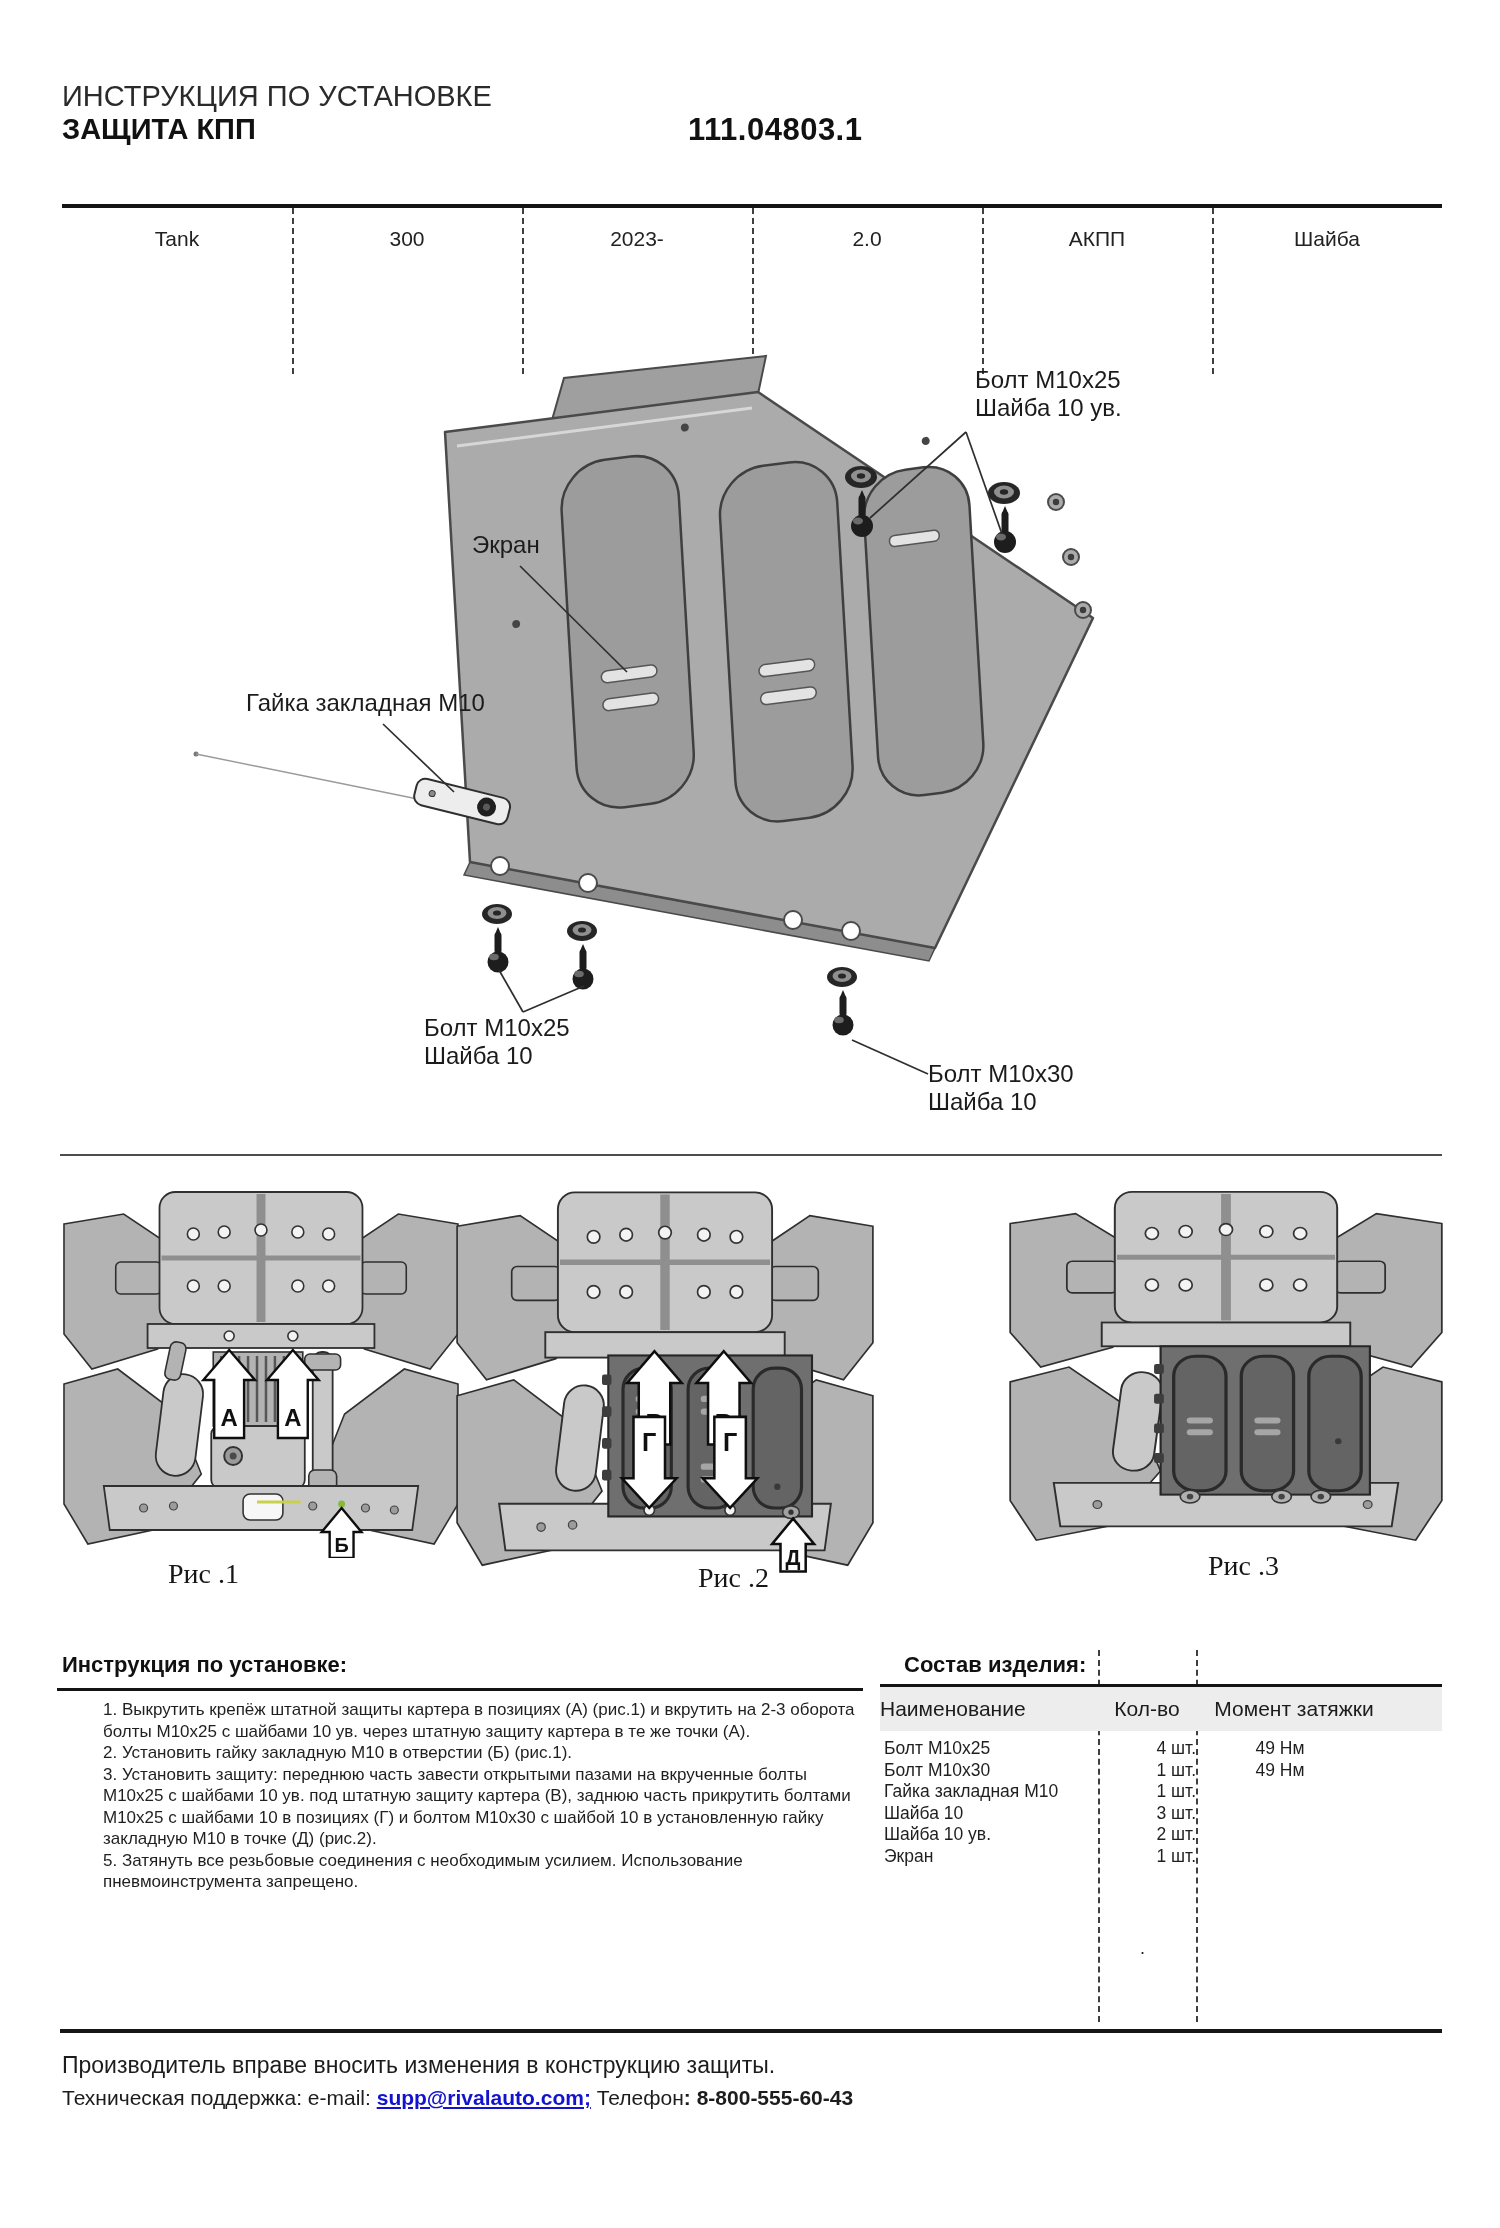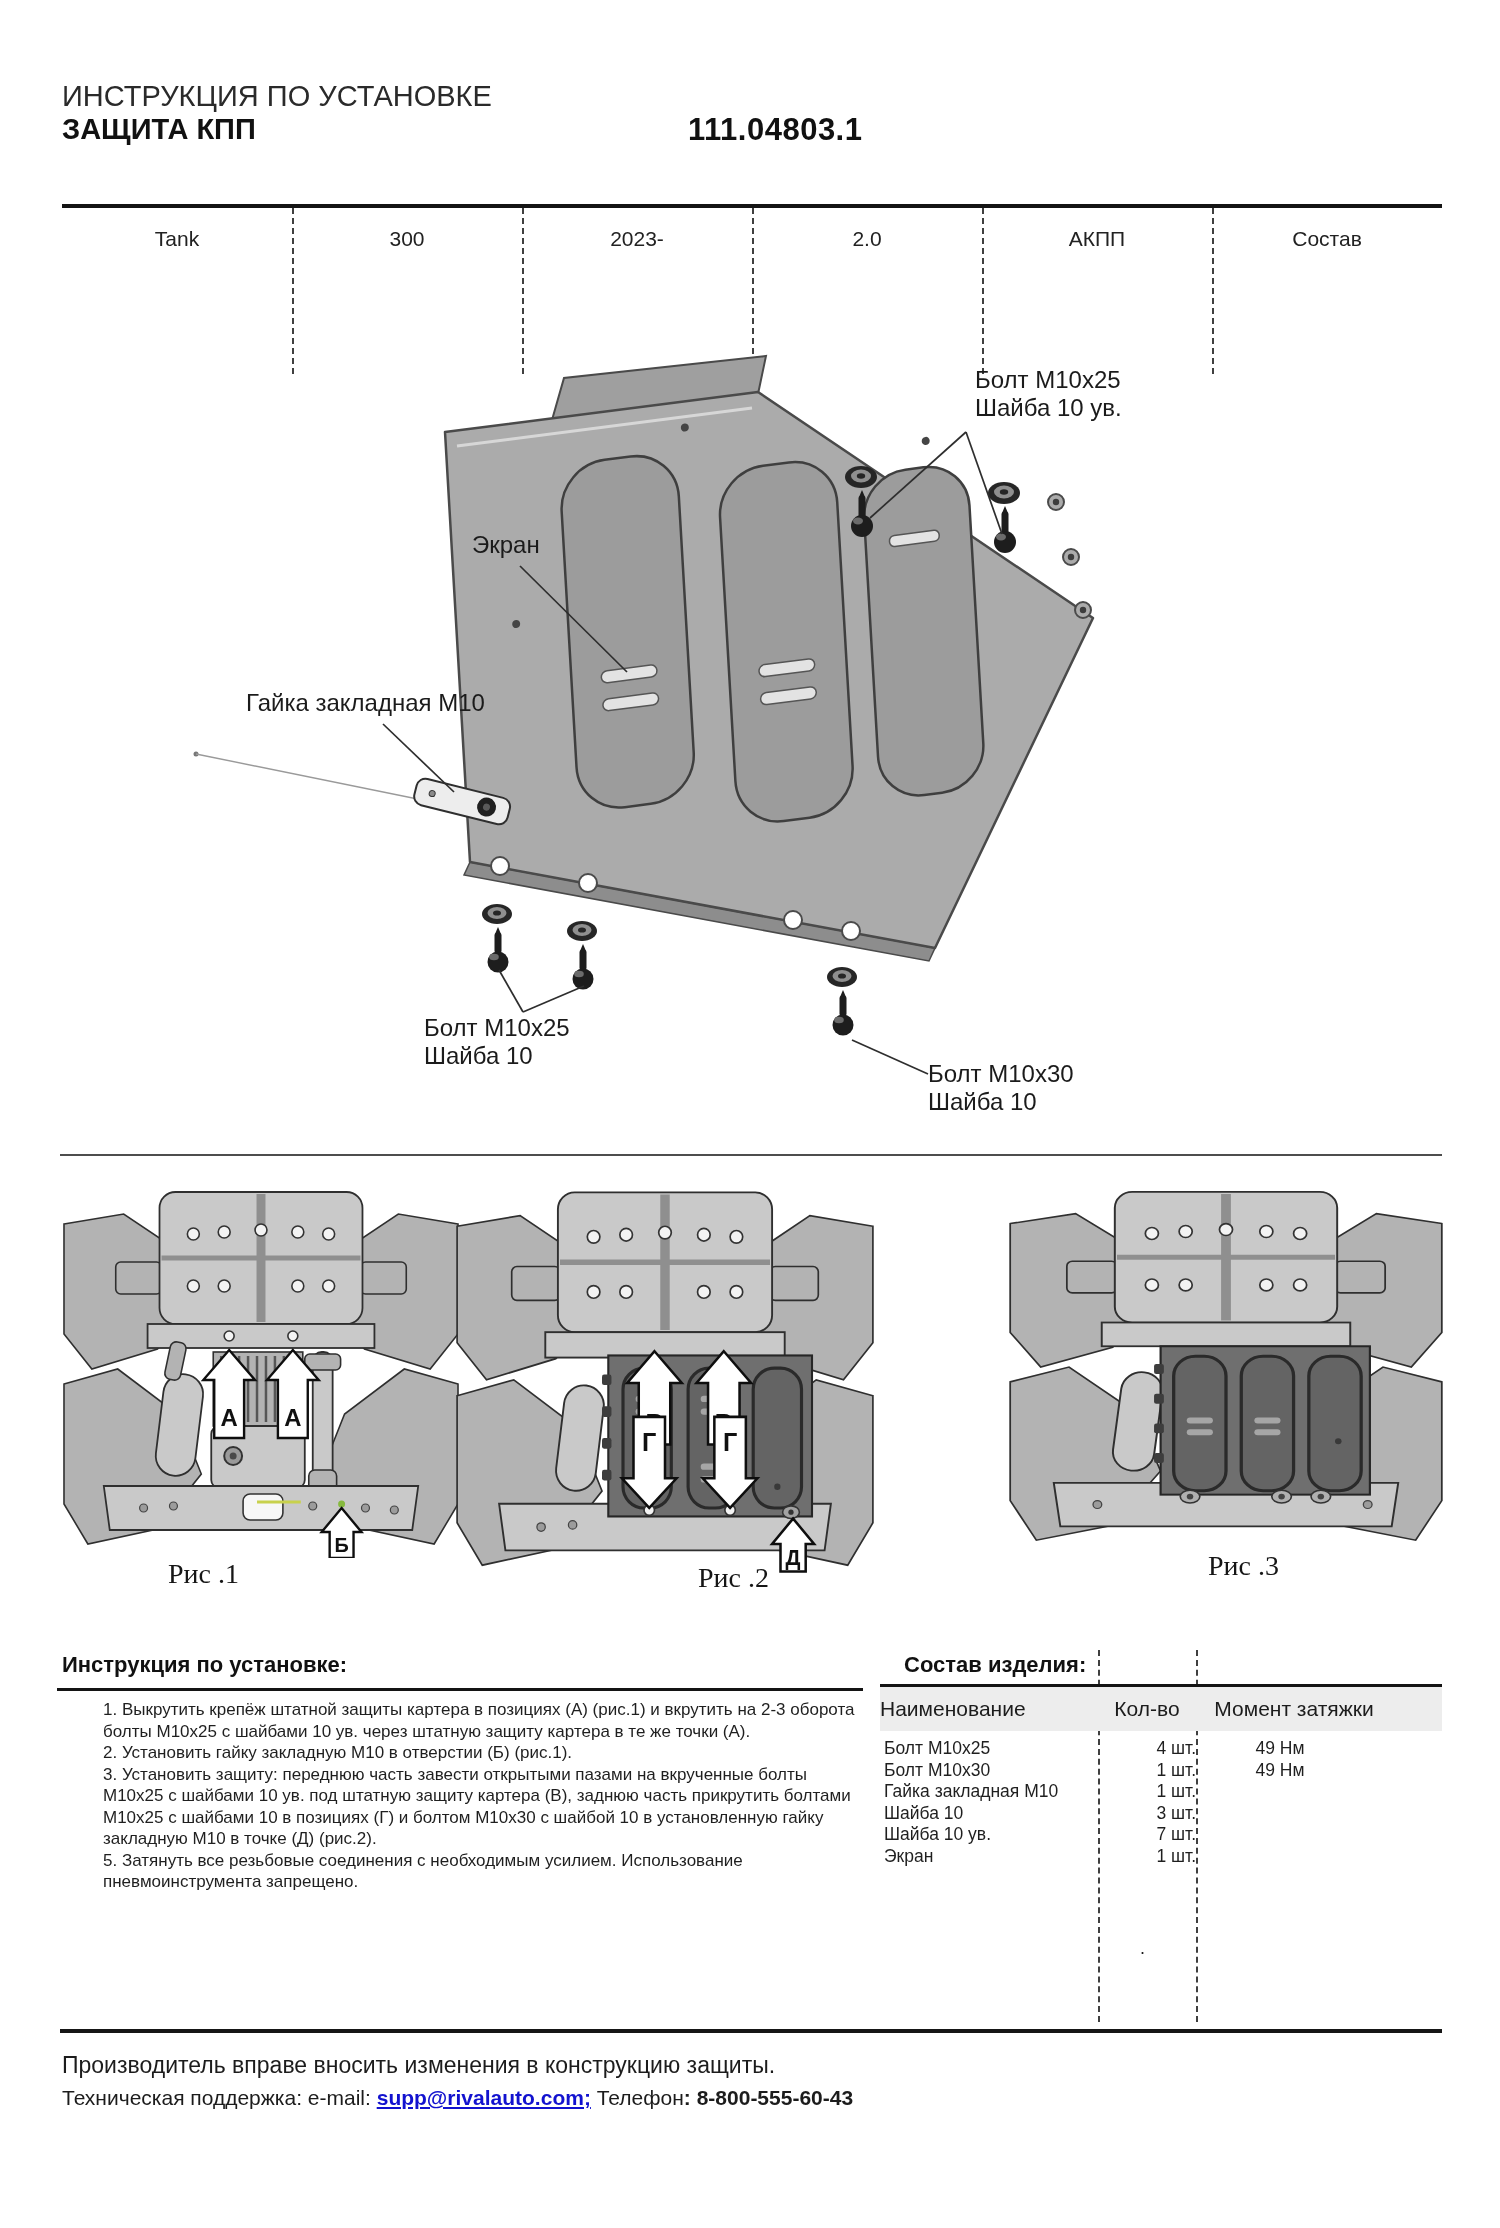--- a/index.html
+++ b/index.html
@@ -78,21 +78,21 @@
   <div class="abs product">ЗАЩИТА КПП</div>
   <div class="abs part-no">111.04803.1</div>
 
   <div class="abs spec">
     <div class="spec-vals">
       <div class="cell">Tank</div>
       <div class="cell">300</div>
       <div class="cell">2023-</div>
       <div class="cell">2.0</div>
       <div class="cell">АКПП</div>
-      <div class="cell">Состав</div>
+      <div class="cell">Шайба</div>
     </div>
     <div class="vsep" style="left:230px"></div>
     <div class="vsep" style="left:460px"></div>
     <div class="vsep" style="left:690px"></div>
     <div class="vsep" style="left:920px"></div>
     <div class="vsep" style="left:1150px"></div>
   </div>
 
   <svg class="abs diagram-svg" viewBox="0 0 1500 810">
 
@@ -428,21 +428,21 @@
         <div class="pc-qty">1 шт.</div>
         <div class="pc-torque"></div>
       </div>
       <div class="prow">
         <div class="pc-name">Шайба 10</div>
         <div class="pc-qty">3 шт.</div>
         <div class="pc-torque"></div>
       </div>
       <div class="prow">
         <div class="pc-name">Шайба 10 ув.</div>
-        <div class="pc-qty">7 шт.</div>
+        <div class="pc-qty">2 шт.</div>
         <div class="pc-torque"></div>
       </div>
       <div class="prow">
         <div class="pc-name">Экран</div>
         <div class="pc-qty">1 шт.</div>
         <div class="pc-torque"></div>
       </div>
     </div>
     <div class="stray-dot">.</div>
   </div>

